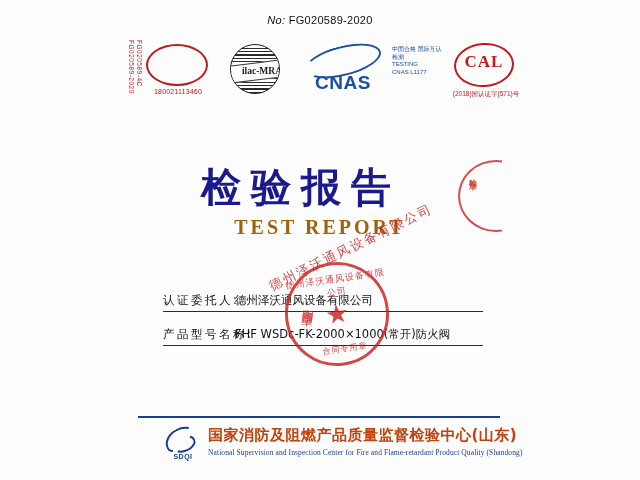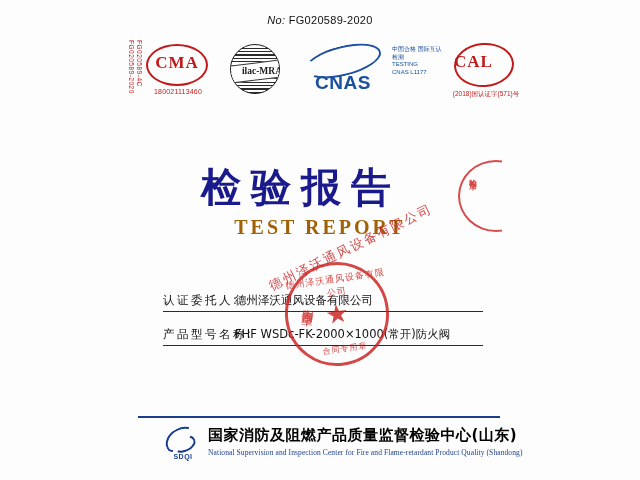--- a/index.html
+++ b/index.html
@@ -195,21 +195,21 @@
     width: 60px; height: 44px;
     border: 2.2px solid #c01a1a;
     border-radius: 50%;
     box-sizing: border-box;
     transform: rotate(-4deg);
   }
   .cal .letters {
     position: absolute;
     left: 2px; top: 10px;
     width: 60px;
-    text-align: left;
+    text-align: center;
     font-size: 17px;
     font-weight: bold;
     color: #c01a1a;
     font-family: "Liberation Serif", serif;
     letter-spacing: 1px;
   }
   .cal .code {
     position: absolute;
     left: -10px;
     top: 48px;
@@ -447,21 +447,21 @@
     color: #1a3f8f;
     letter-spacing: 0.5px;
     font-family: "Liberation Sans", sans-serif;
   }
   .footer .org-cn {
     position: absolute;
     left: 70px;
     top: 2px;
     font-size: 15px;
     font-weight: bold;
-    color: #000000;
+    color: #c2410c;
     letter-spacing: 0.5px;
     font-family: "DejaVu Sans", sans-serif;
     white-space: nowrap;
   }
   .footer .org-en {
     position: absolute;
     left: 70px;
     top: 24px;
     font-size: 7.5px;
     color: #1a3f8f;
@@ -480,21 +480,20 @@
     <span>FG020589-2020</span>
   </div>
 
   <div class="logo-row">
 
     <div class="side-code left-a">FG020589-2020</div>
     <div class="side-code left-b">FG020589-4C</div>
 
     <div class="logo cma">
       <div class="oval"></div>
-      <div class="oval-txt">CMA</div>
       <div class="code">180021113460</div>
     </div>
 
     <div class="logo ilac">
       <div class="circle">
         <div class="band"></div>
         <div class="band-txt">ilac-MRA</div>
       </div>
     </div>
 

